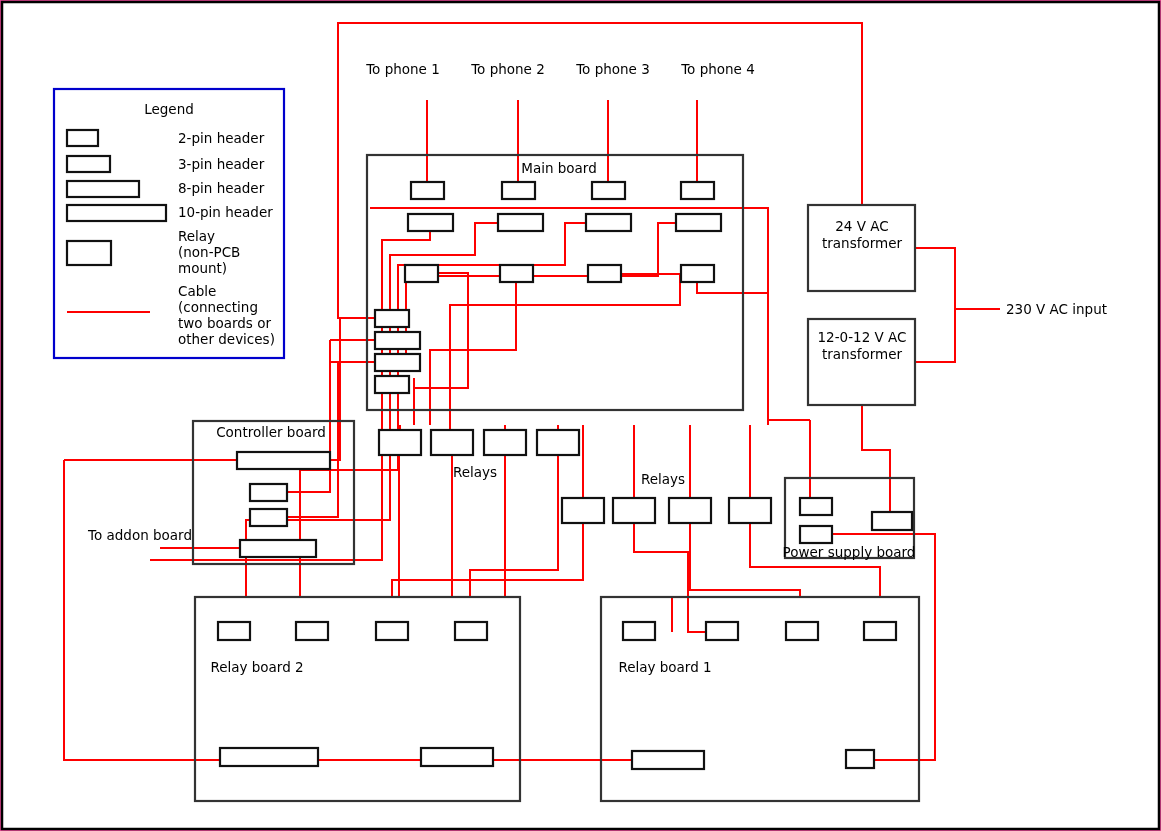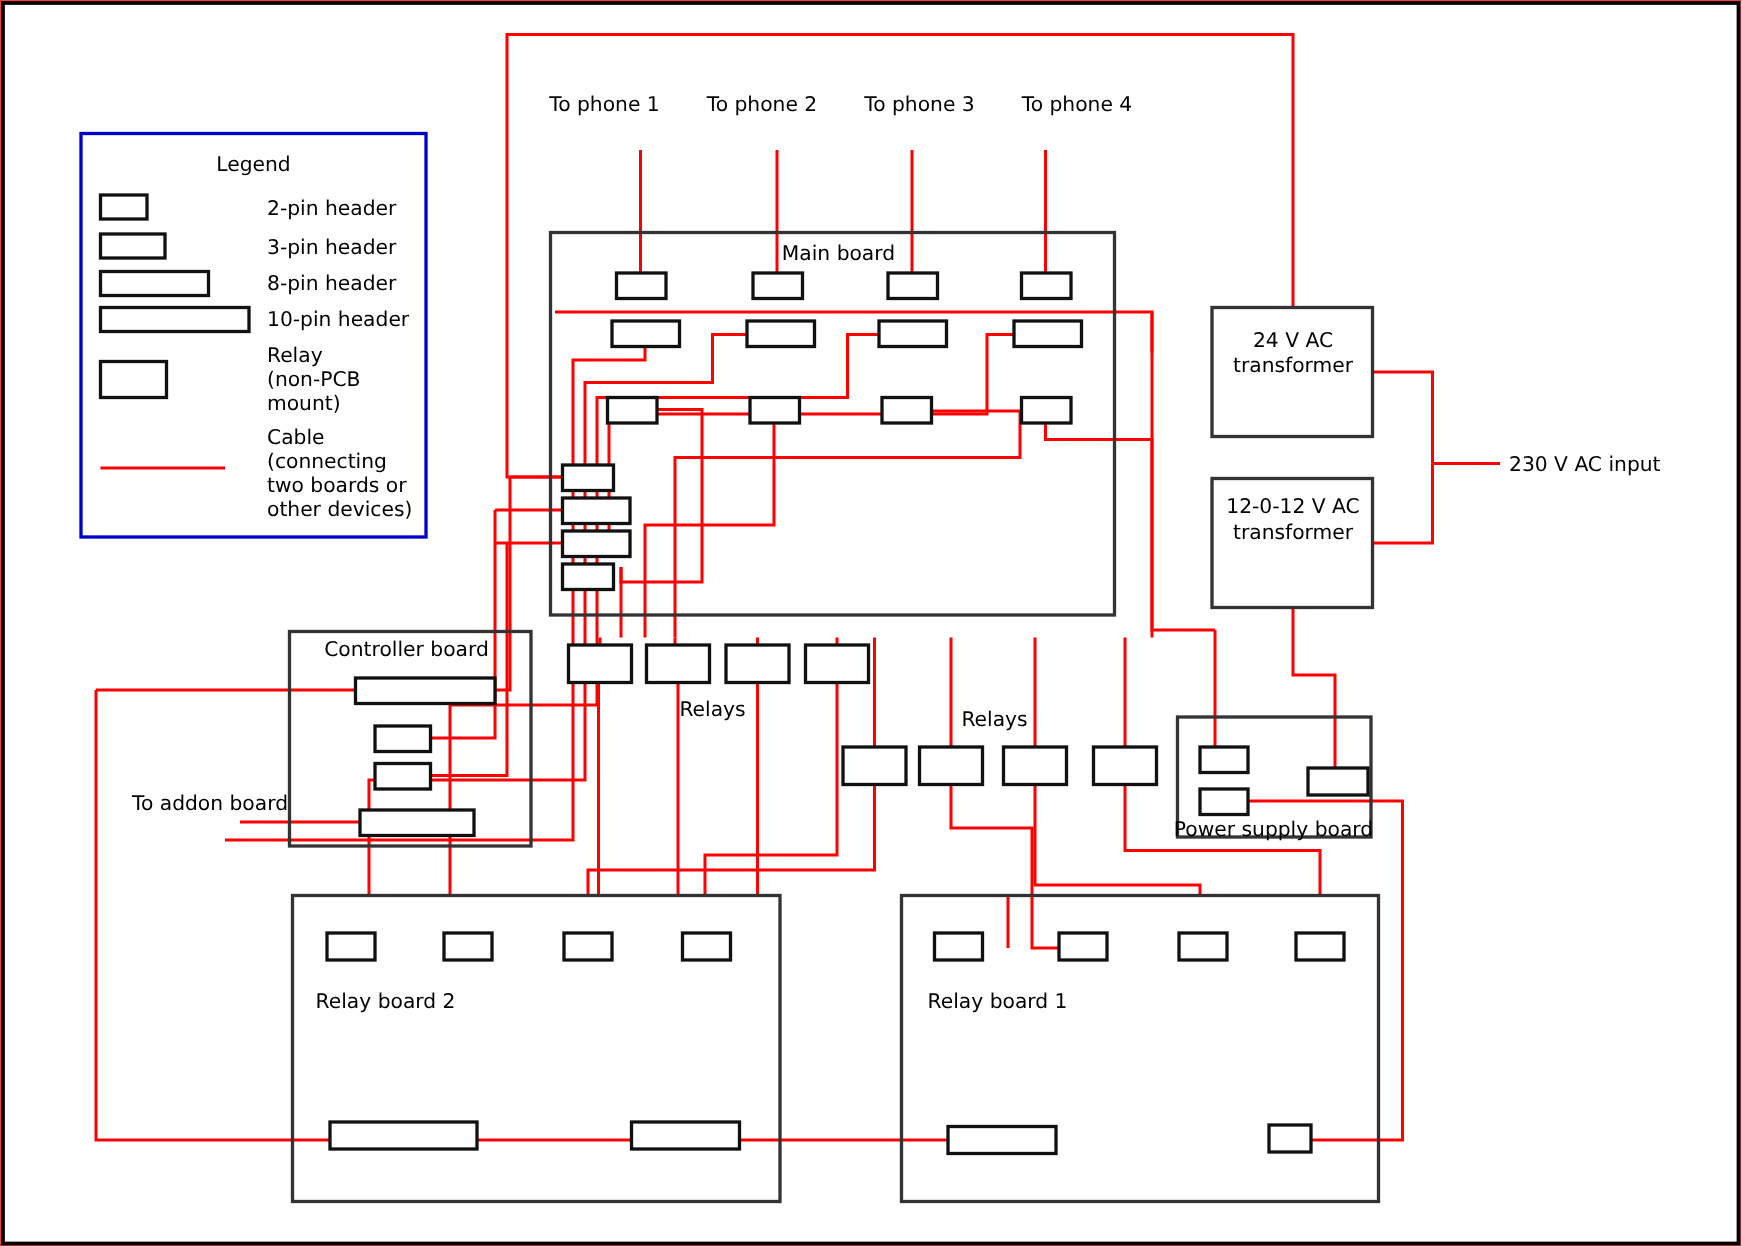--- a/index.html
+++ b/index.html
@@ -1,17 +1,17 @@
 <!DOCTYPE html>
 <html><head>
 <meta charset="utf-8">
 <style>
   html,body{margin:0;padding:0;background:#ffffff;}
   body{font-family:"DejaVu Sans", sans-serif;}
-  #stage{position:relative;width:1161px;height:831px;background:#ef4444;overflow:hidden;}
+  #stage{position:relative;width:1161px;height:831px;background:#ec4899;overflow:hidden;}
   svg{display:block;}
   text{font-family:"DejaVu Sans", sans-serif;fill:#000;}
 </style>
 </head>
 <body>
 
 <div id="stage">
 <svg width="1161" height="831" viewBox="0 0 1161 831">
 
   <rect x="2" y="2" width="1157" height="827" fill="#ffffff" stroke="#000" stroke-width="2.5"></rect>

